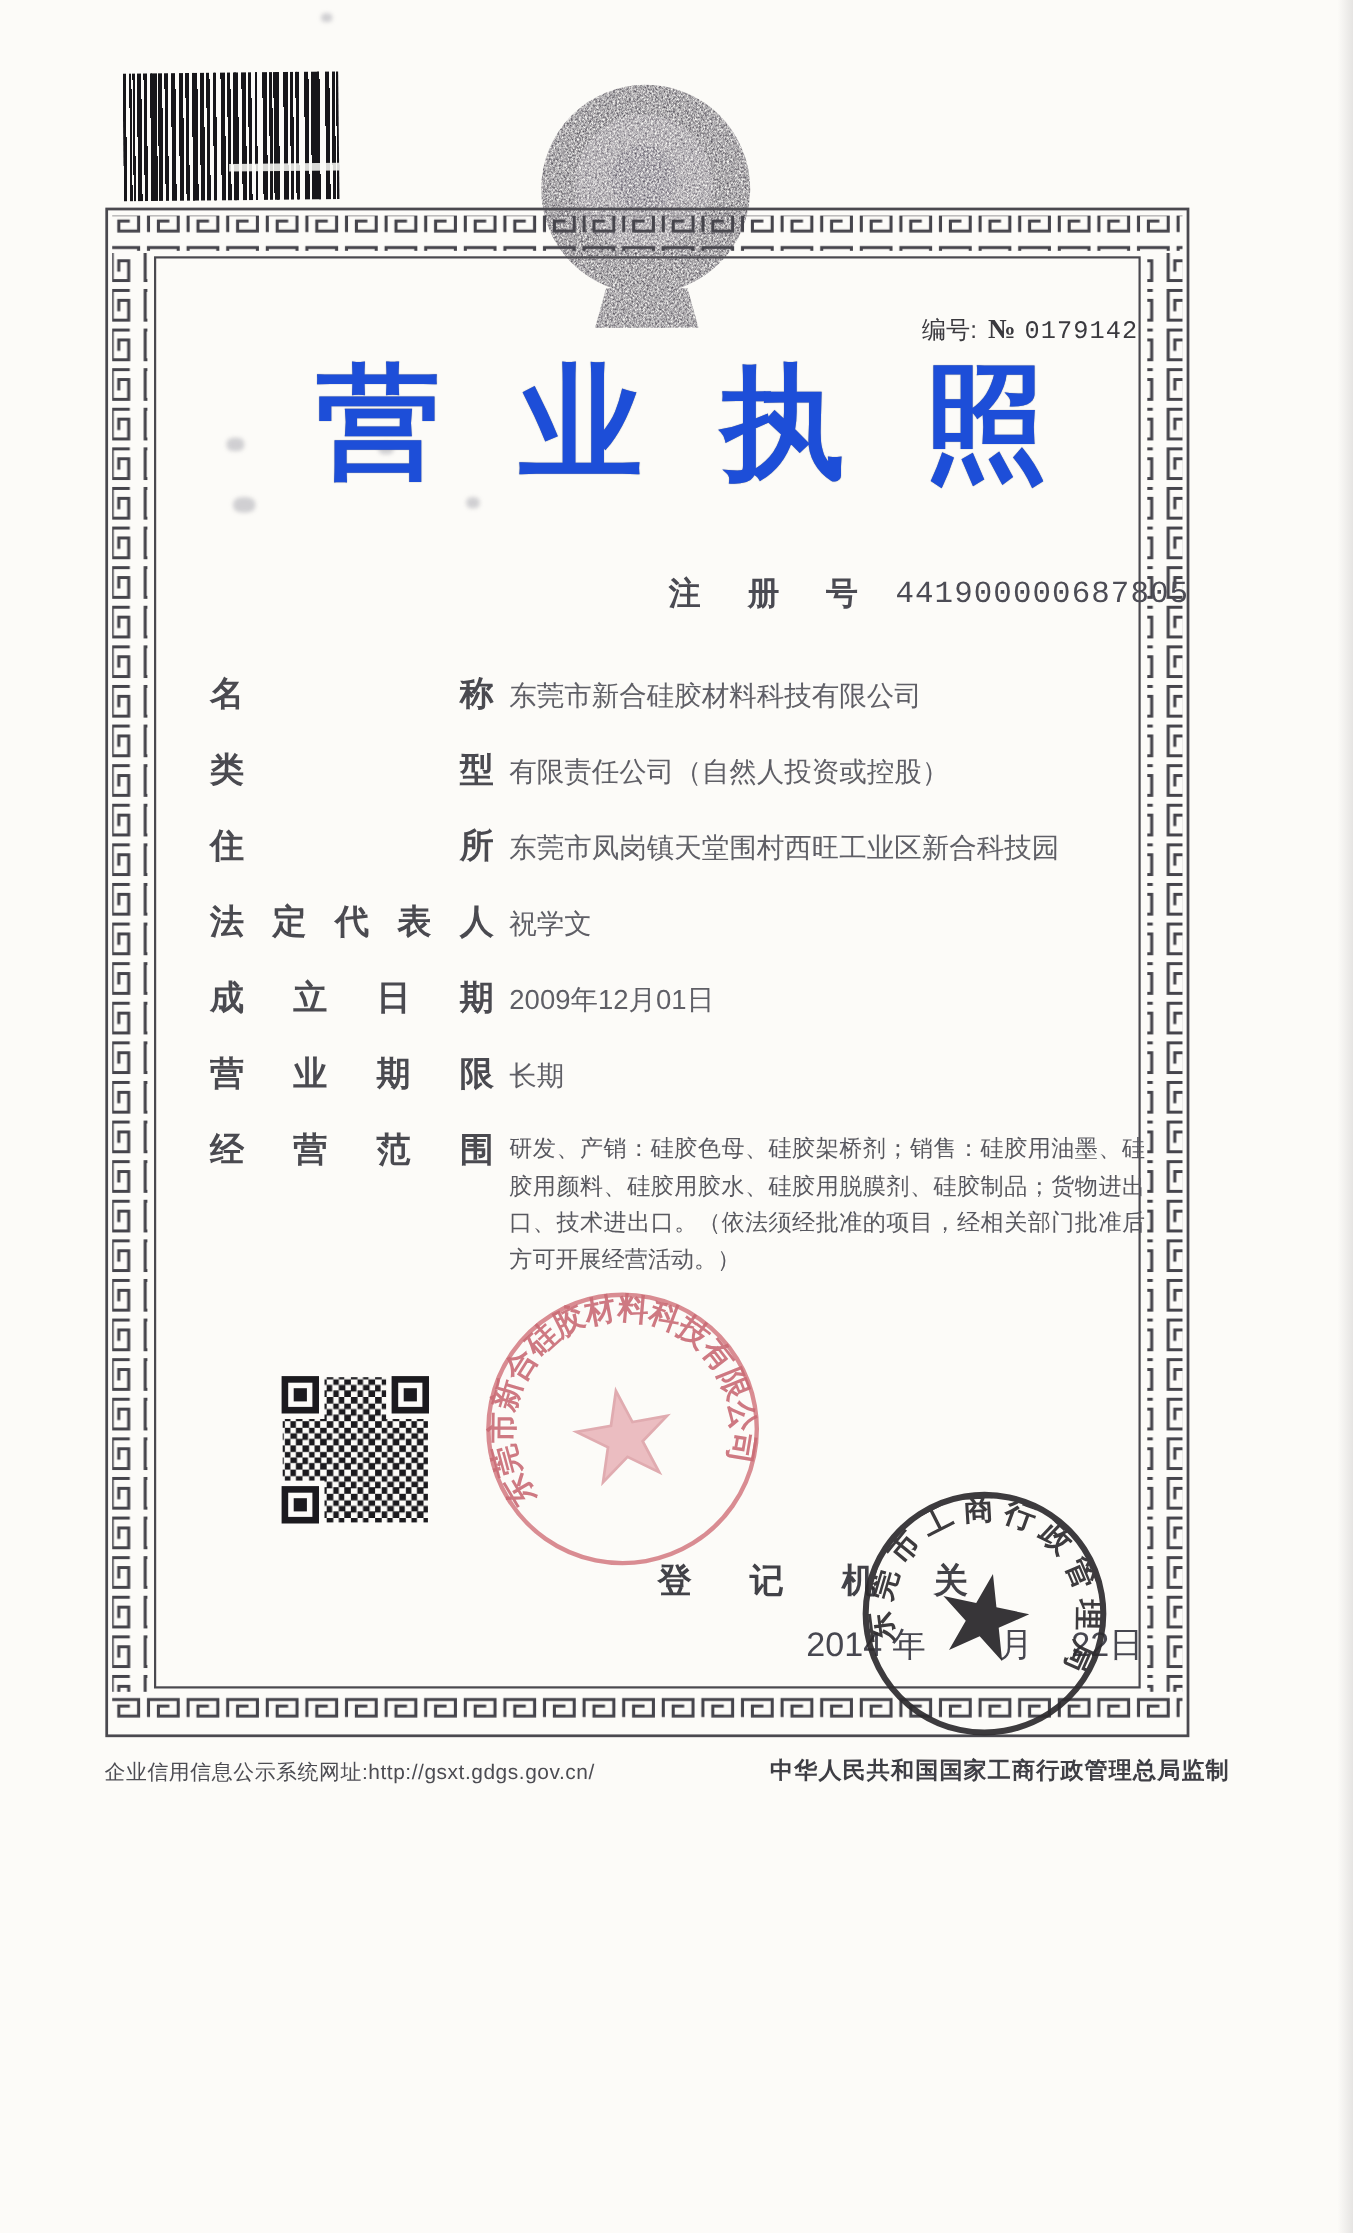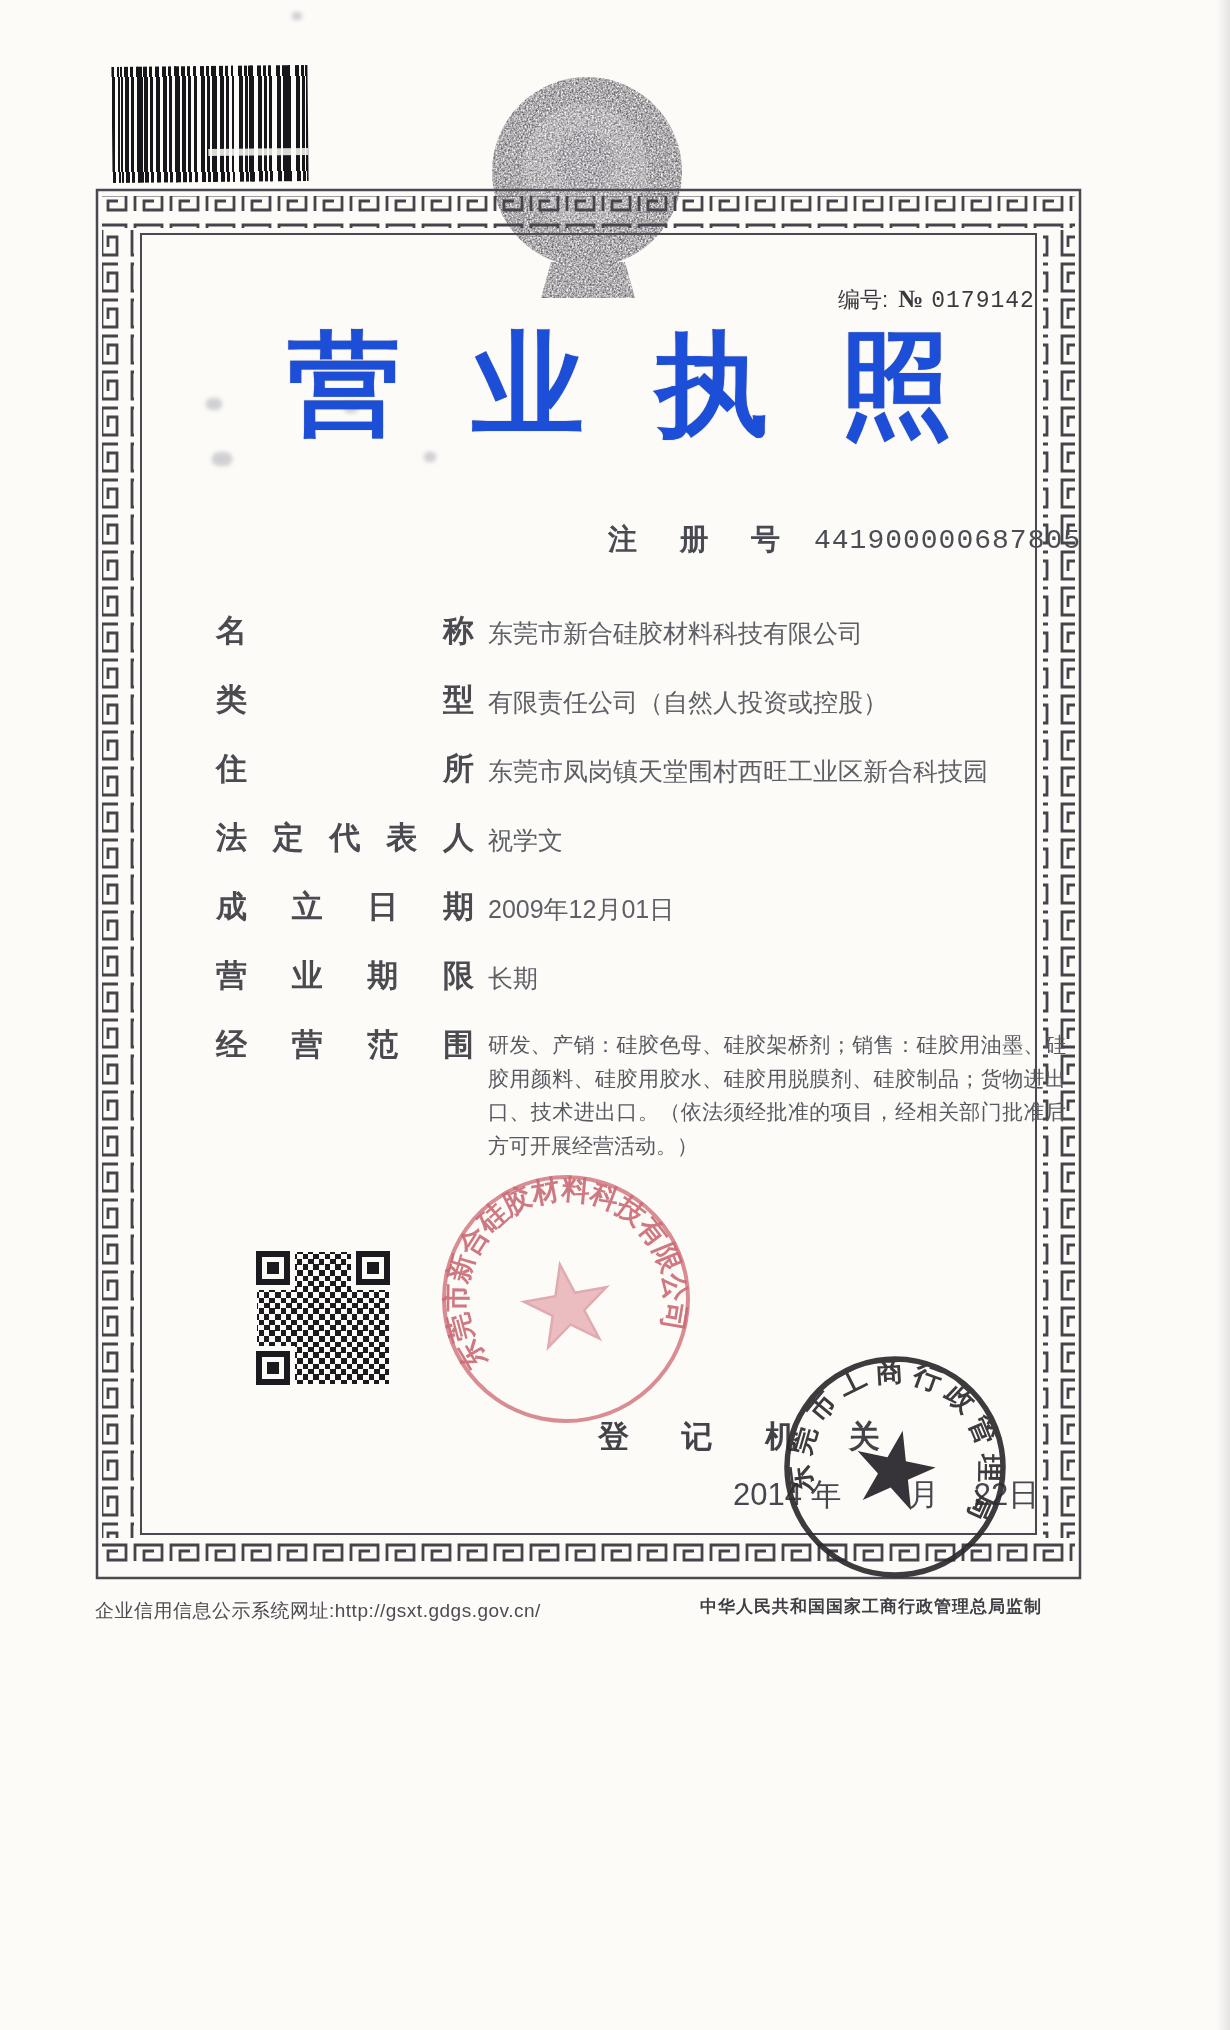--- a/index.html
+++ b/index.html
@@ -42,40 +42,40 @@
     position:absolute;left:288px;top:310px;font-size:112px;font-weight:900;
     letter-spacing:72px;color:#1d4ed8;white-space:nowrap;
     font-family:"DejaVu Serif","Liberation Serif",serif;
     text-shadow:0 0 1px rgba(40,38,42,.6);
   }
   
   .reg-row{position:absolute;left:608px;top:520px;display:flex;align-items:center;}
   .reg-label{width:172px;font-size:29px;font-weight:600;color:#4a4a52;text-align:justify;text-align-last:justify;}
   .reg-num{margin-left:34px;font-family:"Liberation Mono",monospace;font-size:28px;color:#4c4c55;letter-spacing:1px;}
   
-  .fields{position:absolute;left:216px;top:612px;width:850px;}
+  .fields{position:absolute;left:191px;top:612px;width:850px;}
   .f-row{position:relative;height:69px;display:flex;align-items:flex-start;}
   .f-row.scope{height:auto;justify-content:flex-end;}
   .f-label{
     flex:0 0 258px;font-size:31px;font-weight:600;color:#4a4a50;
     text-align:justify;text-align-last:justify;line-height:1.2;
   }
   .f-value{margin-left:14px;padding-top:5px;font-size:25px;color:#5f5f66;line-height:1.3;}
   .f-row.scope .f-value{width:600px;font-size:21px;line-height:1.6;text-align:justify;padding-top:2px;color:#58585f;}
   
   .qr{position:absolute;left:253px;top:1248px;}
   .red-stamp{position:absolute;left:435px;top:1168px;transform:rotate(-10deg);}
   .registry-row{position:absolute;left:598px;top:1416px;font-size:31px;font-weight:600;letter-spacing:22px;color:#424248;white-space:nowrap;}
   .date-row{position:absolute;left:733px;top:1474px;font-size:31px;color:#474750;white-space:nowrap;}
   .date-row .dp2{margin-left:58px;}
   .date-row .dp3{margin-left:26px;}
   .black-stamp{position:absolute;left:778px;top:1350px;}
   
   .footer-left{position:absolute;left:95px;top:1598px;font-size:19px;color:#4c4c52;letter-spacing:.5px;}
-  .footer-right{position:absolute;left:700px;top:1595px;font-size:17px;font-weight:600;color:#3e3e44;letter-spacing:1px;}
+  .footer-right{position:absolute;left:700px;top:1595px;font-size:21px;font-weight:600;color:#3e3e44;letter-spacing:1px;}
 </style>
 </head>
 <body>
 
 <div class="scan">
 
   <div class="artifact a1"></div>
   <div class="artifact a2"></div>
   <div class="artifact a3"></div>
   <div class="artifact a4"></div>

